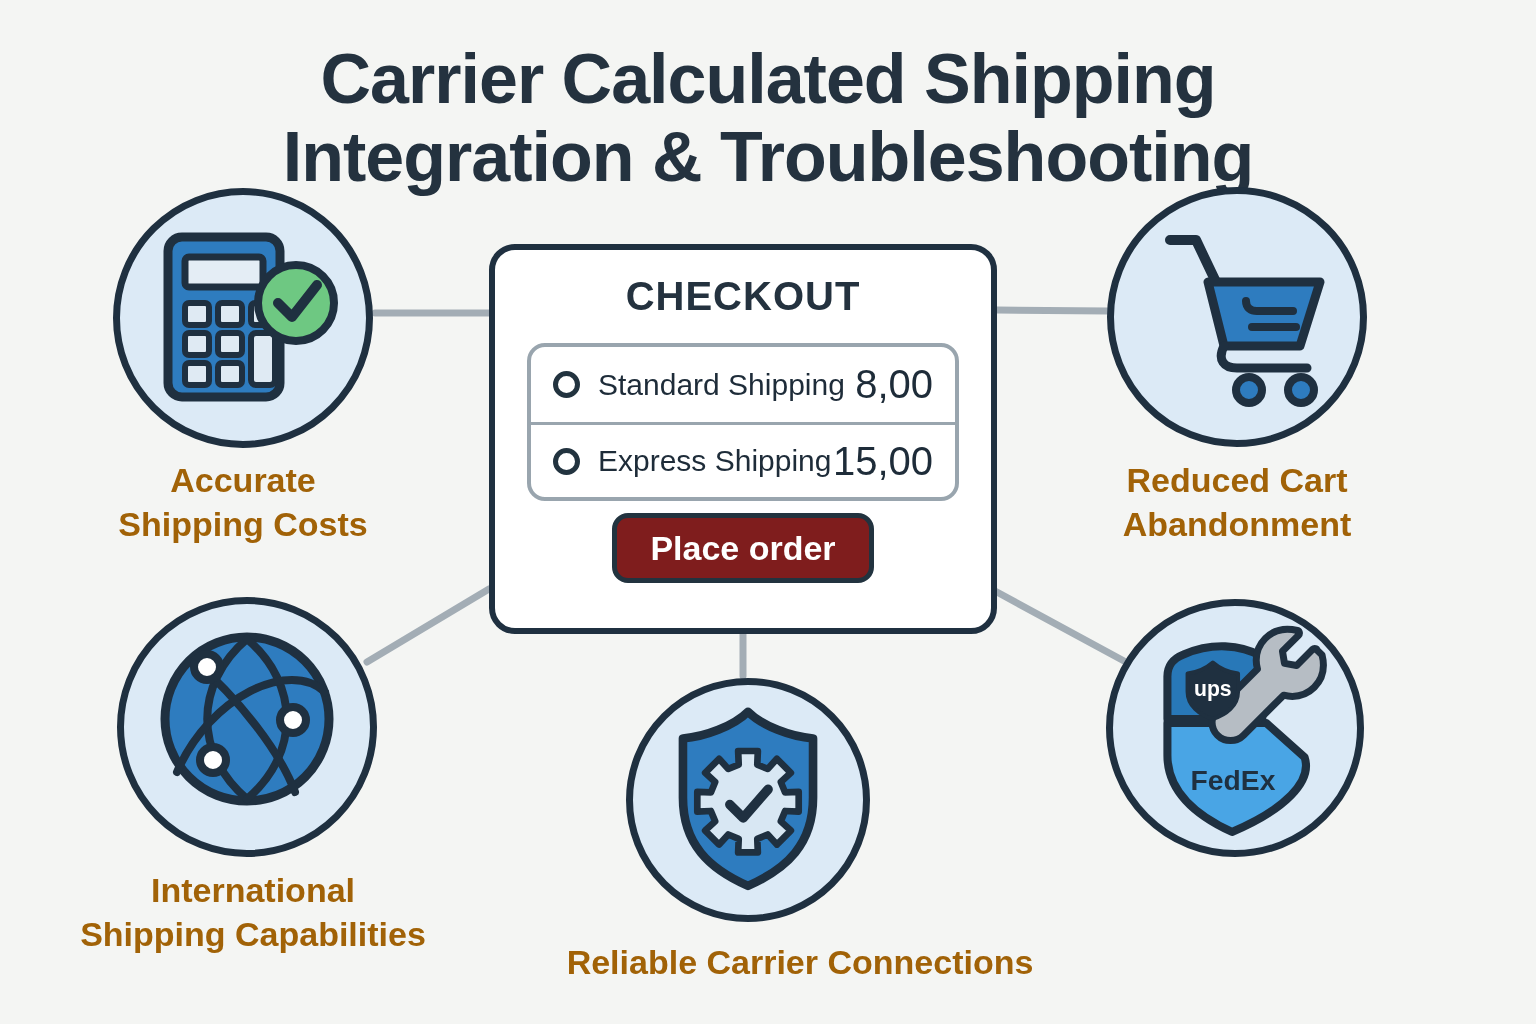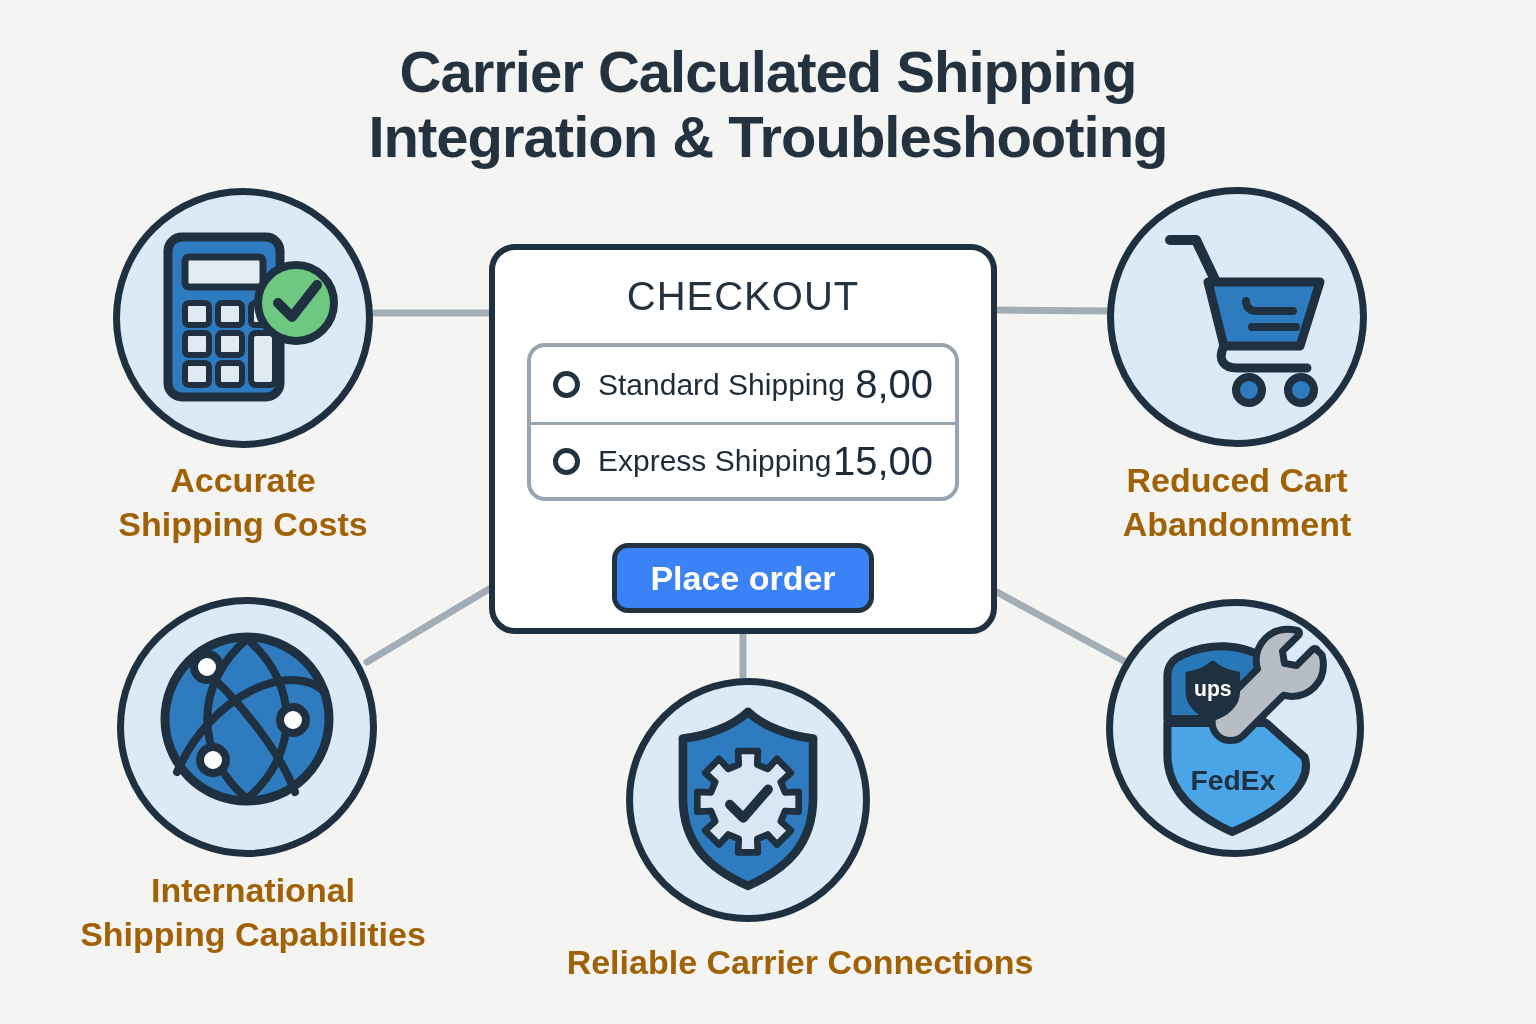--- a/index.html
+++ b/index.html
@@ -2,21 +2,21 @@
 <html><head>
 <meta charset="utf-8">
 <style>
   html,body{margin:0;padding:0;}
   body{background:#e8eae9;font-family:"Liberation Sans","DejaVu Sans",sans-serif;}
   .stage{position:relative;width:1536px;height:1024px;background:#f4f5f3;overflow:hidden;}
 
   .connectors{position:absolute;left:0;top:0;width:1536px;height:1024px;}
 
   .title{position:absolute;top:40px;left:0;right:0;margin:0;text-align:center;
-         font-size:58px;line-height:1.12;font-weight:700;color:#24323f;letter-spacing:-1px;}
+         font-size:70px;line-height:1.12;font-weight:700;color:#24323f;letter-spacing:-1px;}
 
   
   .feature-circle{position:absolute;border-radius:50%;background:#dceaf6;border:7px solid #1f3040;
                   box-sizing:border-box;display:flex;align-items:flex-start;justify-content:center;}
   .fc-1{left:113px;top:188px;width:260px;height:260px;}
   .fc-2{left:1107px;top:187px;width:260px;height:260px;}
   .fc-3{left:117px;top:597px;width:260px;height:260px;}
   .fc-4{left:626px;top:678px;width:244px;height:244px;}
   .fc-5{left:1106px;top:599px;width:258px;height:258px;}
   .feature-circle svg{display:block;}
@@ -25,32 +25,32 @@
                  font-weight:700;color:#a16207;white-space:pre-line;}
   .fl-1{left:53px;top:458px;width:380px;}
   .fl-2{left:1047px;top:458px;width:380px;}
   .fl-3{left:33px;top:868px;width:440px;}
   .fl-4{left:480px;top:940px;width:640px;}
   .fl-5{left:1045px;top:868px;width:380px;}
 
   
   .card{position:absolute;left:489px;top:244px;width:508px;height:390px;background:#ffffff;
         border:6px solid #1f3040;border-radius:26px;box-sizing:border-box;}
-  .card-heading{margin:24px 0 0;text-align:center;font-size:40px;font-weight:400;
+  .card-heading{margin:24px 0 0;text-align:center;font-size:40px;font-weight:700;
                 letter-spacing:1px;color:#24323f;}
   .options{width:432px;margin:24px auto 0;border:4px solid #99a5ae;border-radius:18px;
            background:#ffffff;box-sizing:border-box;}
   .option-row{display:flex;align-items:center;height:75px;padding:16px 22px;box-sizing:border-box;}
   .option-row + .option-row{border-top:3px solid #99a5ae;justify-content:flex-end;}
   .radio{width:27px;height:27px;border:5px solid #22333f;border-radius:50%;background:#fff;
          box-sizing:border-box;margin-right:18px;flex:none;}
   .option-label{font-size:30px;color:#1e2c39;font-weight:500;}
   .option-price{margin-left:auto;font-size:40px;color:#1e2c39;font-weight:500;}
   .place-order{display:flex;align-items:center;justify-content:center;width:262px;height:70px;
-               margin:42px auto 0;background:#3b82f6;border:5px solid #22333f;border-radius:16px;
+               margin:12px auto 0;background:#7f1d1d;border:5px solid #22333f;border-radius:16px;
                color:#ffffff;font-size:34px;font-weight:700;box-sizing:border-box;cursor:pointer;}
 </style>
 </head>
 <body>
 
 <div class="stage">
 
   <svg class="connectors" viewBox="0 0 1536 1024">
     <g stroke="#a3adb5" stroke-width="7" stroke-linecap="round">
       <line x1="375" y1="313" x2="492" y2="313"></line>

